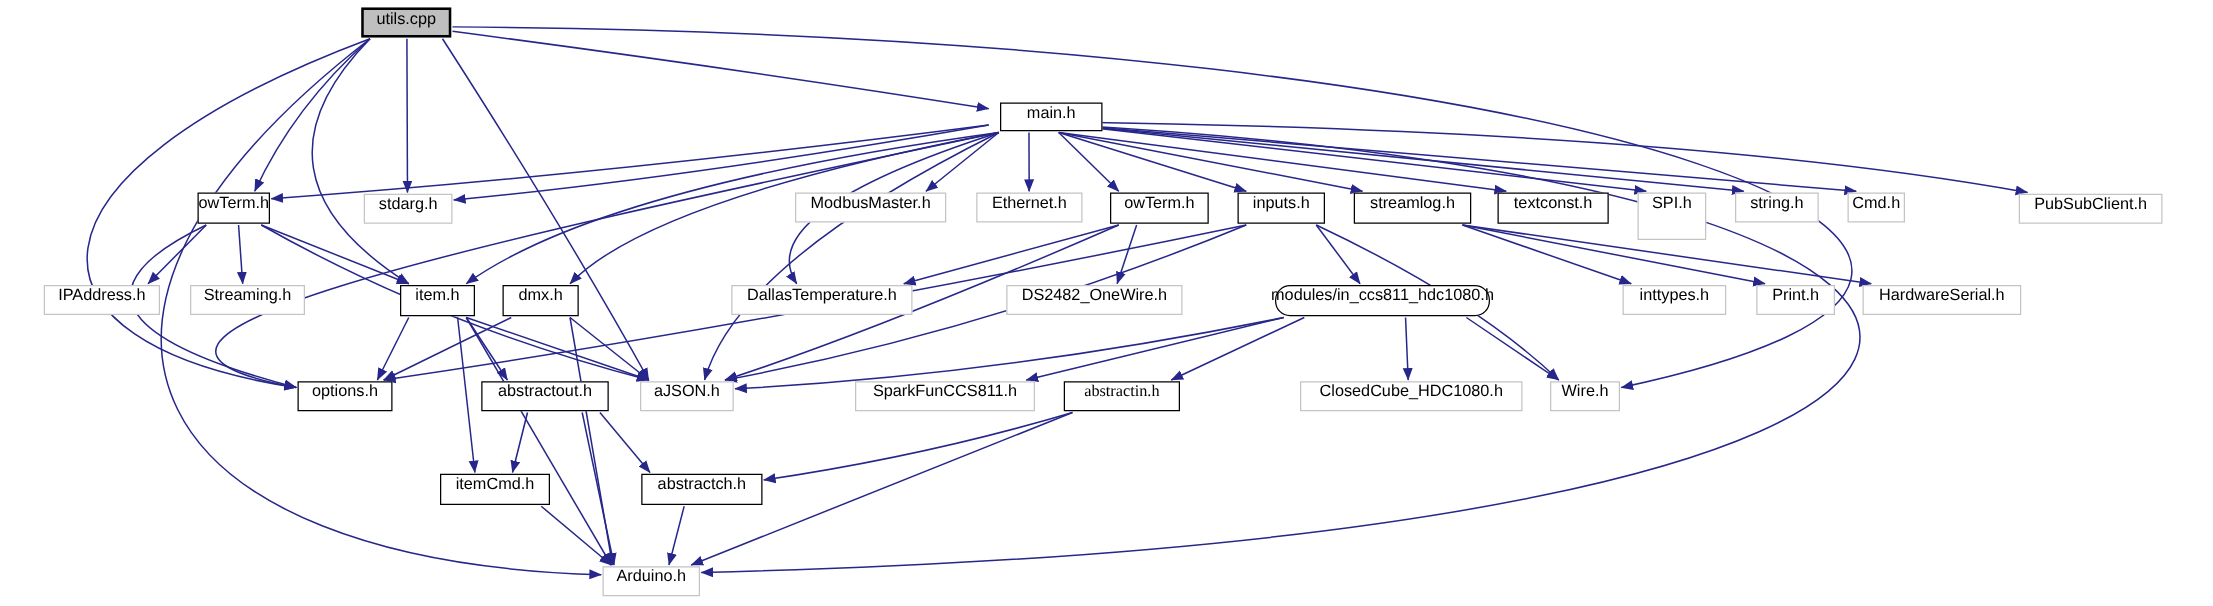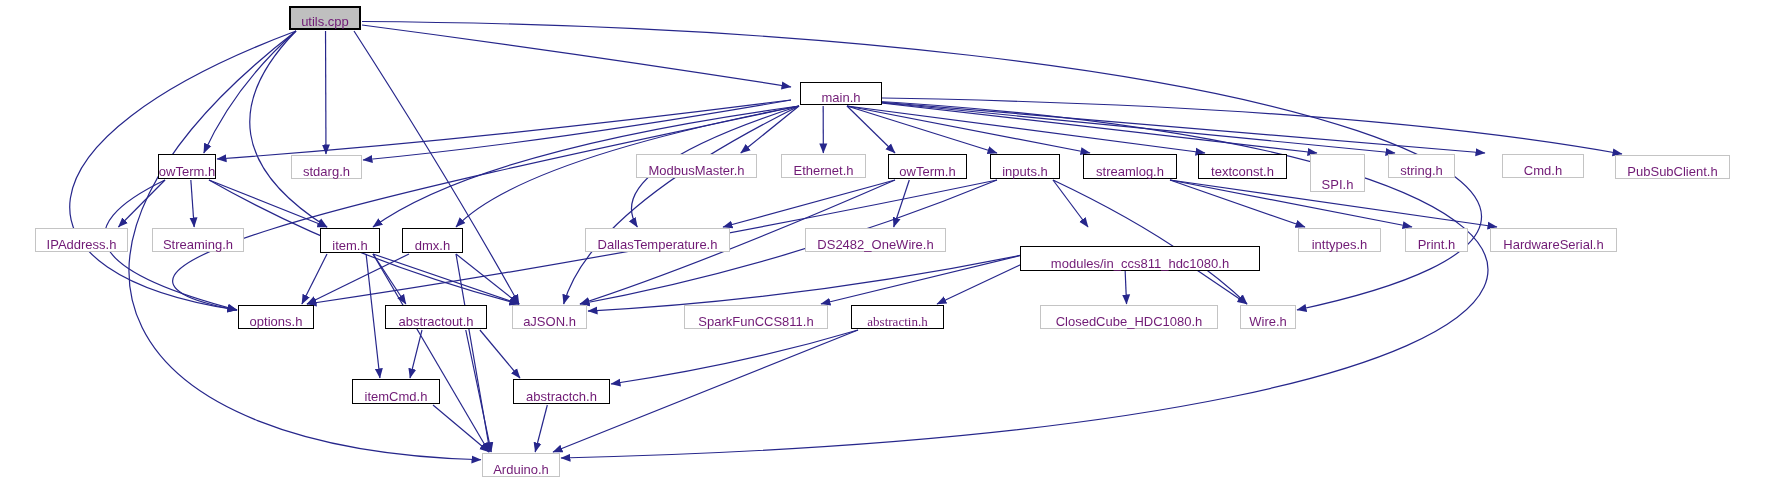--- a/index.html
+++ b/index.html
@@ -17,24 +17,24 @@
   #edges-svg {
     position: absolute;
     left: 0; top: 0;
     width: 1770px; height: 485px;
   }
   .node {
     position: absolute;
     box-sizing: border-box;
     background: #ffffff;
     display: flex;
-    align-items: flex-end;
+    align-items: flex-start;
     justify-content: center;
     font-size: 13px;
-    color: #701a75;
+    color: #000000;
     white-space: nowrap;
     line-height: 1;
   }
   .node.internal { border: 1.5px solid #000000; }
   .node.external { border: 1px solid #c4c4c4; }
   .node.current  { border: 2px solid #000000; background: #bfbfbf; }
   .edge { fill: none; stroke-width: 1.2px; }
 </style>
 </head>
 <body>
@@ -140,21 +140,21 @@
       </div>
       <div class="node internal" style="left: 1198px; top: 154px; width: 89px; height: 25px;">
         <span>textconst.h</span>
       </div>
       <div class="node external" style="left: 1310px; top: 154px; width: 55px; height: 38px;">
         <span>SPI.h</span>
       </div>
       <div class="node external" style="left: 1388px; top: 154px; width: 67px; height: 24px;">
         <span>string.h</span>
       </div>
-      <div class="node external" style="left: 1478px; top: 154px; width: 82px; height: 24px; margin-left: 24px;">
+      <div class="node external" style="left: 1478px; top: 154px; width: 46px; height: 24px;">
         <span>Cmd.h</span>
       </div>
       <div class="node external" style="left: 1615px; top: 155px; width: 115px; height: 24px;">
         <span>PubSubClient.h</span>
       </div>
       <div class="node external" style="left: 35px; top: 228px; width: 93px; height: 24px;">
         <span>IPAddress.h</span>
       </div>
       <div class="node external" style="left: 152px; top: 228px; width: 92px; height: 24px;">
         <span>Streaming.h</span>
@@ -164,21 +164,21 @@
       </div>
       <div class="node internal" style="left: 402px; top: 228px; width: 61px; height: 25px;">
         <span>dmx.h</span>
       </div>
       <div class="node external" style="left: 585px; top: 228px; width: 145px; height: 24px;">
         <span>DallasTemperature.h</span>
       </div>
       <div class="node external" style="left: 805px; top: 228px; width: 141px; height: 24px;">
         <span>DS2482_OneWire.h</span>
       </div>
-      <div class="node internal" style="left: 1020px; top: 246px; width: 240px; height: 25px;">
+      <div class="node internal" style="left: 1020px; top: 228px; width: 172px; height: 25px; border-radius: 12px;">
         <span>modules/in_ccs811_hdc1080.h</span>
       </div>
       <div class="node external" style="left: 1298px; top: 228px; width: 83px; height: 24px;">
         <span>inttypes.h</span>
       </div>
       <div class="node external" style="left: 1405px; top: 228px; width: 63px; height: 24px;">
         <span>Print.h</span>
       </div>
       <div class="node external" style="left: 1490px; top: 228px; width: 127px; height: 24px;">
         <span>HardwareSerial.h</span>

